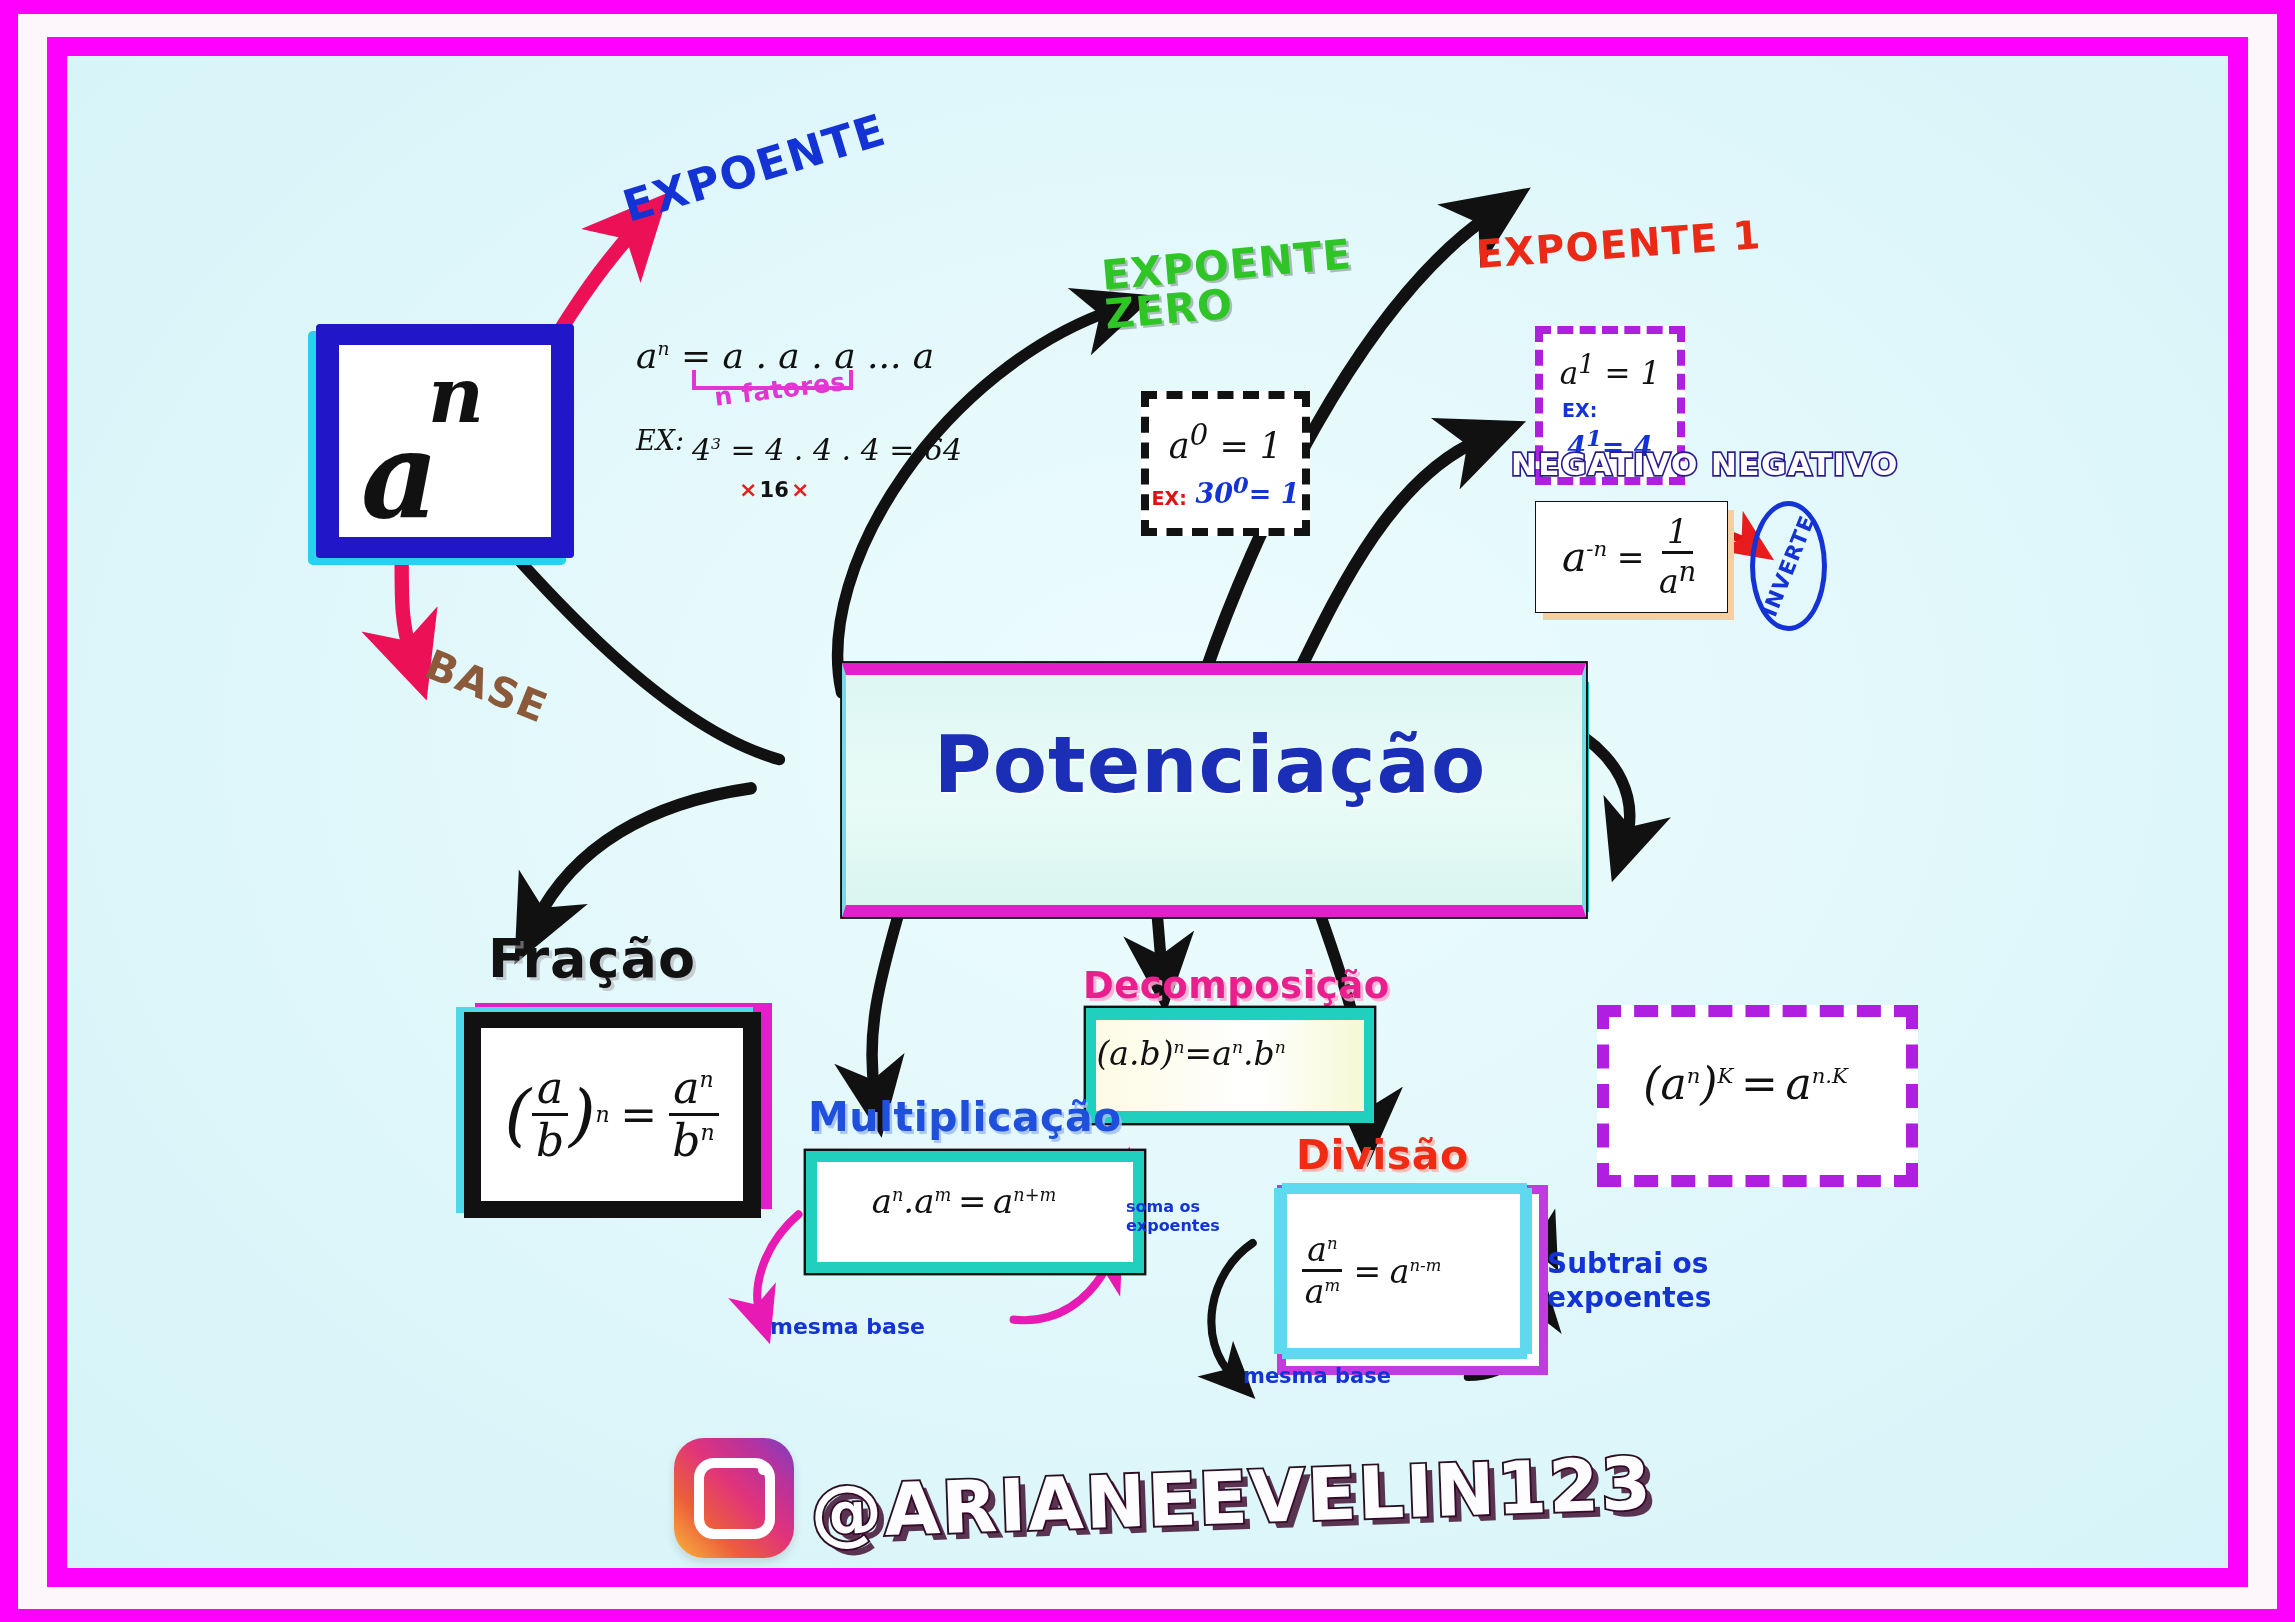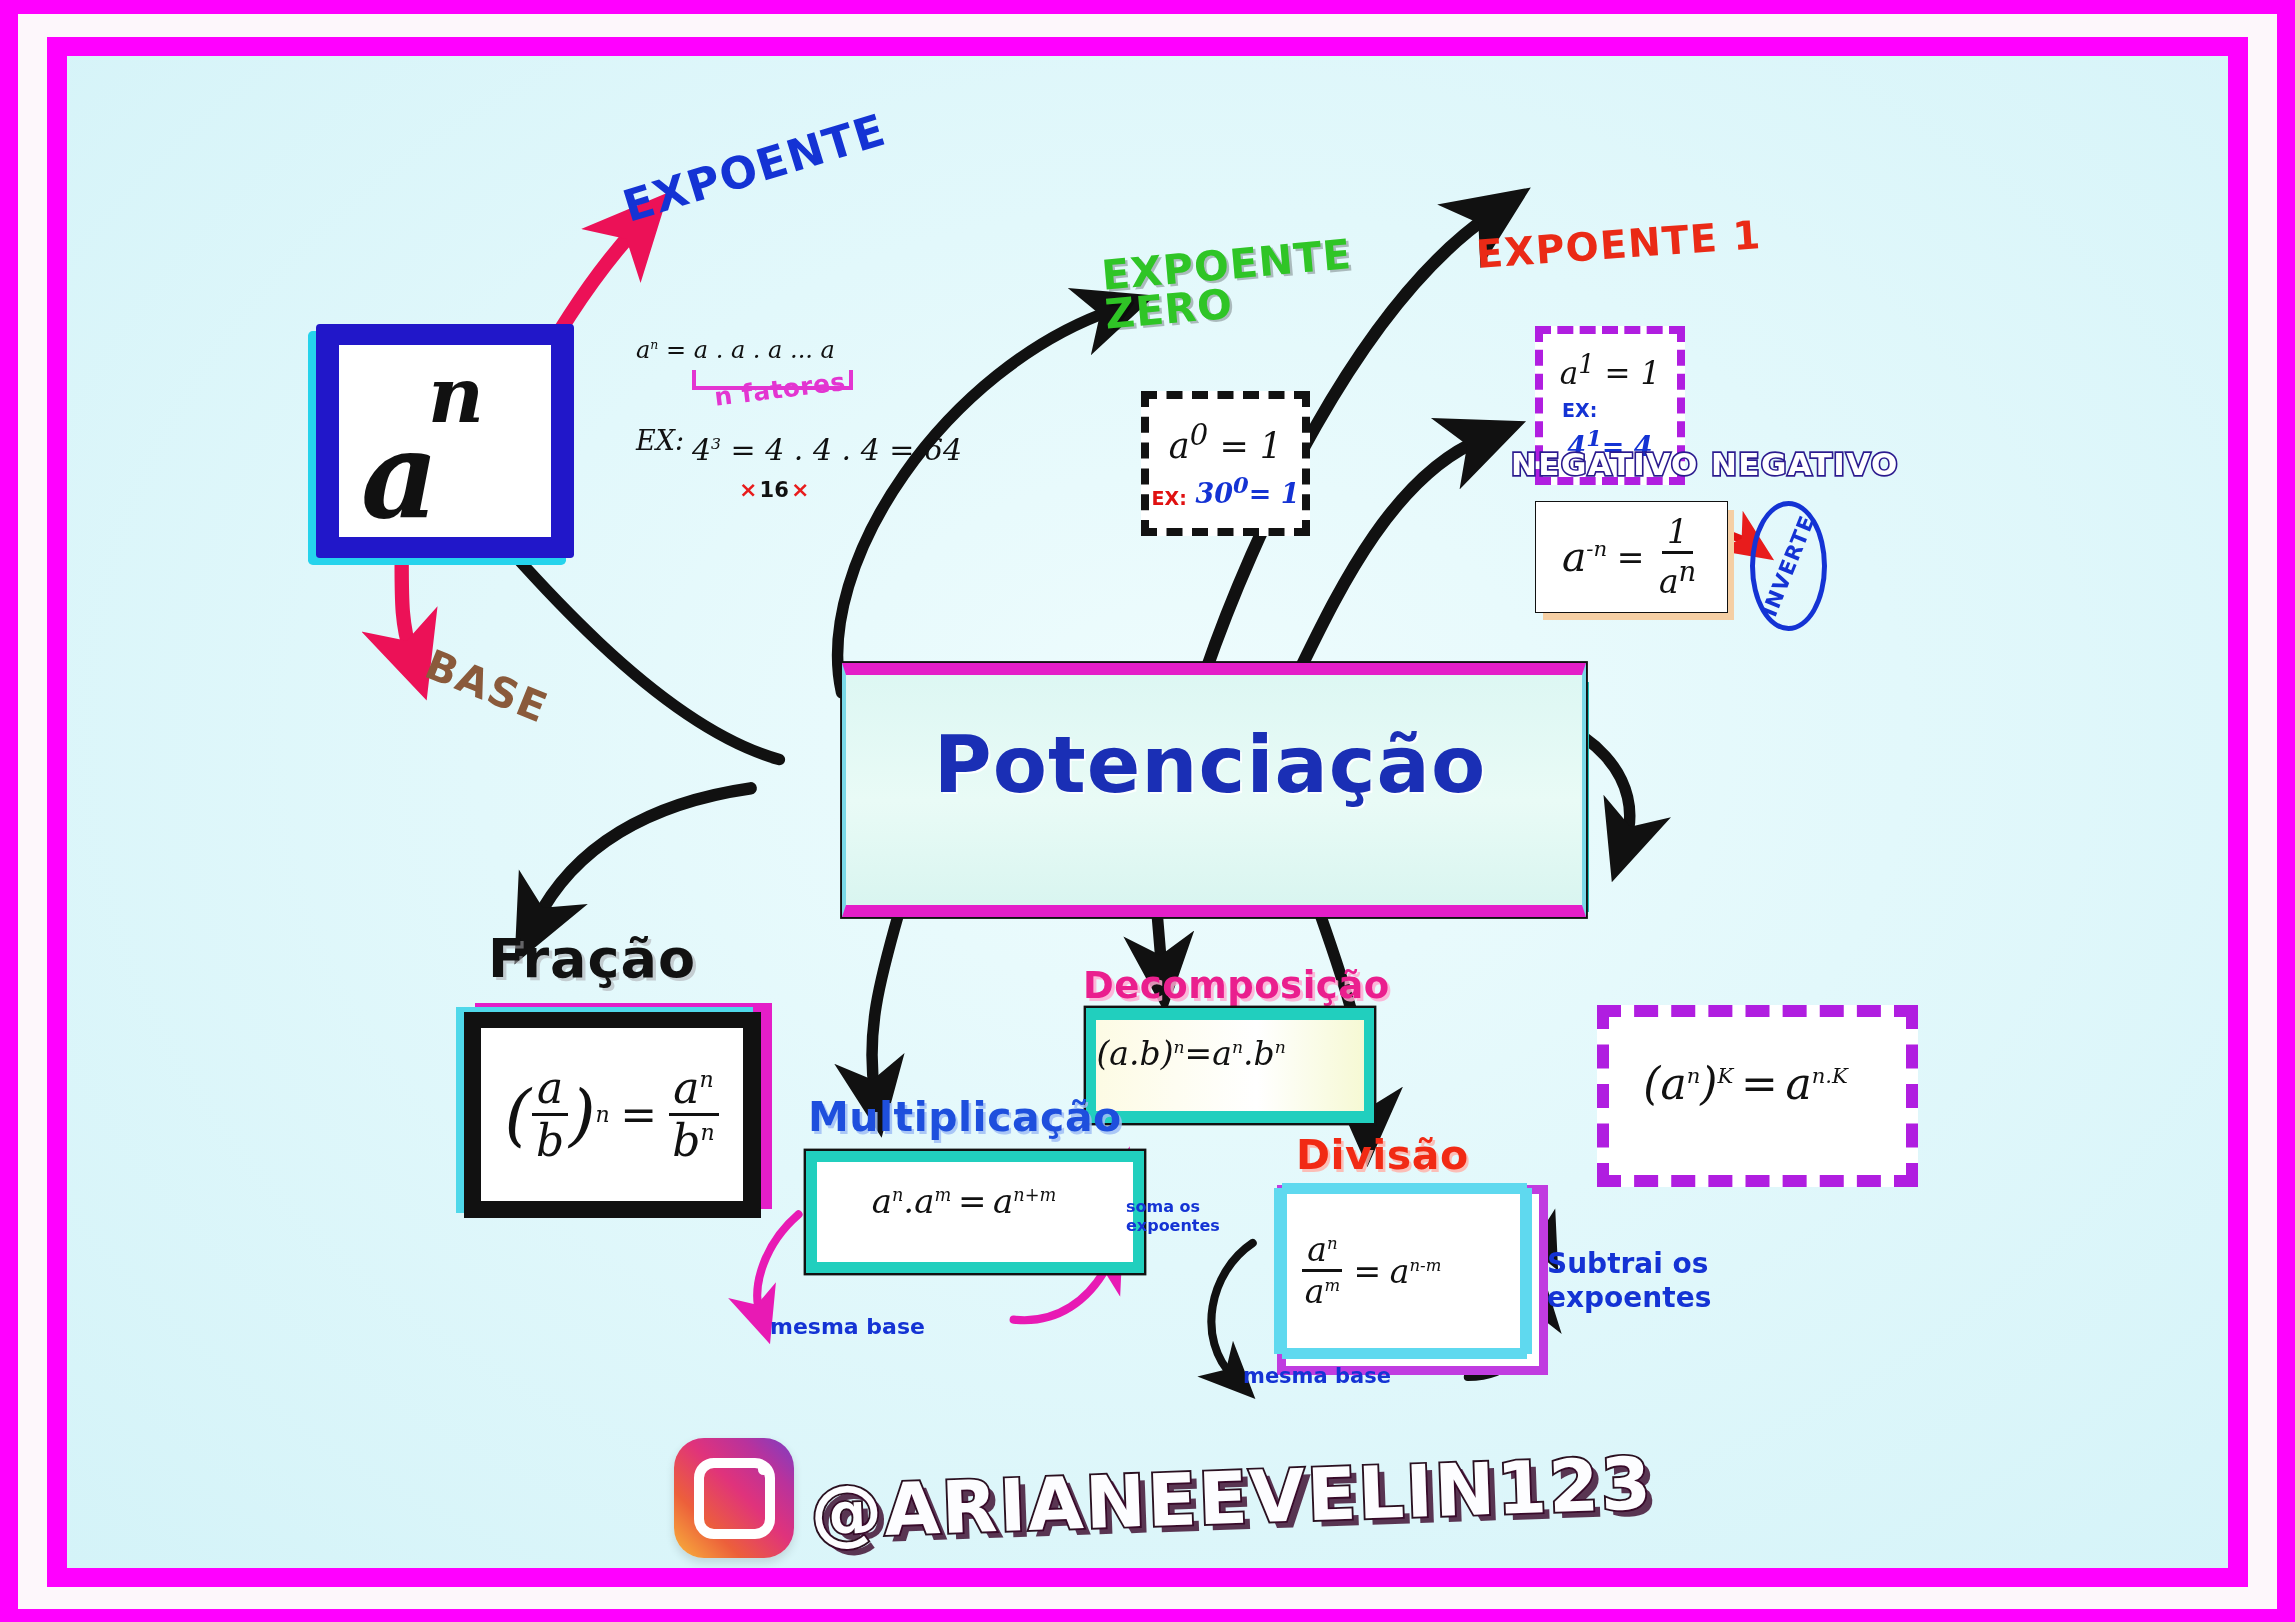--- a/index.html
+++ b/index.html
@@ -353,21 +353,21 @@
       <span class="letter-a-pink">a</span>
       <span class="letter-a">a</span>
       <span class="letter-n-cy">n</span>
       <span class="letter-n">n</span>
     </div>
 
     <div class="abs hw lbl-expoente">EXPOENTE</div>
     <div class="abs hw lbl-base">BASE</div>
 
     <div class="abs" id="formula-area">
-      <div class="abs math" style="left:0;top:14.3px;font-size:24px;">
+      <div class="abs math" style="left:0;top:14.3px;font-size:36px;">
         <span>a</span><sup>n</sup>
         <span>= a . a . a ... a</span>
       </div>
       <div class="fat-bracket"></div>
       <div class="abs hw lbl-fatores">n fatores</div>
 
       <div class="abs lbl-ex">EX:</div>
       <div class="abs math ex-line">
         <span>4</span><sup>3</sup>
         <span>= 4 . 4 . 4 = 64</span>

